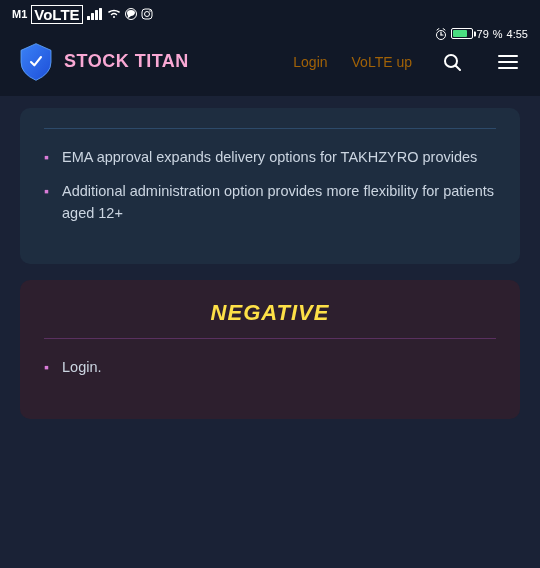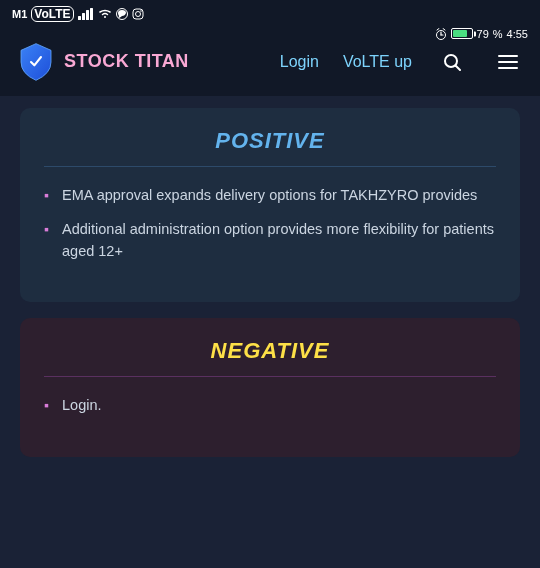--- a/index.html
+++ b/index.html
@@ -95,22 +95,22 @@
       font-weight: 800;
       letter-spacing: 0.5px;
       line-height: 1.1;
     }
     .nav-links {
       display: flex;
       align-items: center;
       gap: 24px;
     }
     .nav-link {
-      color: #7dd3fc;
-      font-size: 16px;
+      color: #a16207;
+      font-size: 14px;
       font-weight: 500;
       cursor: pointer;
       text-decoration: none;
     }
     .nav-icon-btn {
       color: #e2e8f0;
       font-size: 18px;
       cursor: pointer;
       background: none;
       border: none;
@@ -207,21 +207,21 @@
       background: #fff;
       border-radius: 1px;
     }
   </style>
 </head>
 <body>
 
 <div class="status-bar">
   <div class="status-left">
     <span>M1</span>
-    <span style="font-size:12px;border:1px solid #fff;padding:0 2px;border-radius:6px;">VoLTE</span>
+    <span style="font-size:15px;border:1px solid #fff;padding:0 2px;border-radius:0;">VoLTE</span>
 
     <svg width="16" height="12" viewBox="0 0 16 12">
       <rect x="0" y="8" width="3" height="4" fill="#fff" rx="0.5"></rect>
       <rect x="4" y="5" width="3" height="7" fill="#fff" rx="0.5"></rect>
       <rect x="8" y="2" width="3" height="10" fill="#fff" rx="0.5"></rect>
       <rect x="12" y="0" width="3" height="12" fill="#fff" rx="0.5"></rect>
     </svg>
 
     <svg width="14" height="10" viewBox="0 0 14 10">
       <path d="M7 8 L7 8" stroke="#fff" stroke-width="2" stroke-linecap="round"></path>
@@ -289,21 +289,20 @@
         <span></span>
         <span></span>
       </div>
     </button>
   </div>
 </nav>
 
 <div class="content">
 
   <div class="card-positive">
-    <div class="card-title-positive">Positive</div>
     <hr class="card-divider">
     <ul class="card-list">
       <li>EMA approval expands delivery options for TAKHZYRO provides</li>
       <li>Additional administration option provides more flexibility for patients aged 12+</li>
     </ul>
   </div>
 
   <div class="card-negative">
     <div class="card-title-negative">Negative</div>
     <hr class="card-divider-neg">

